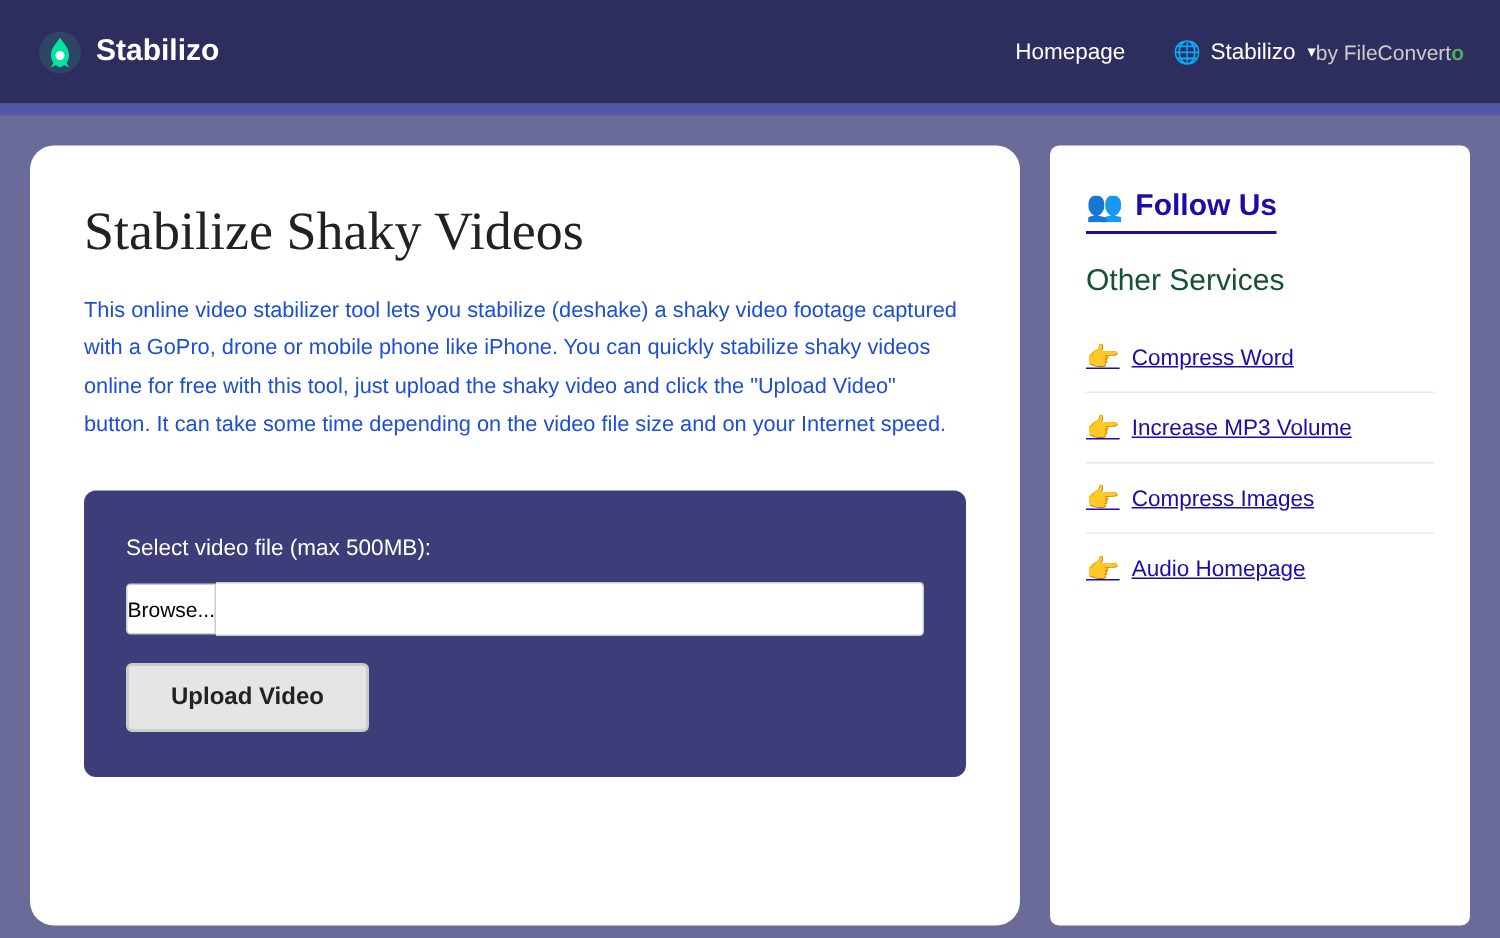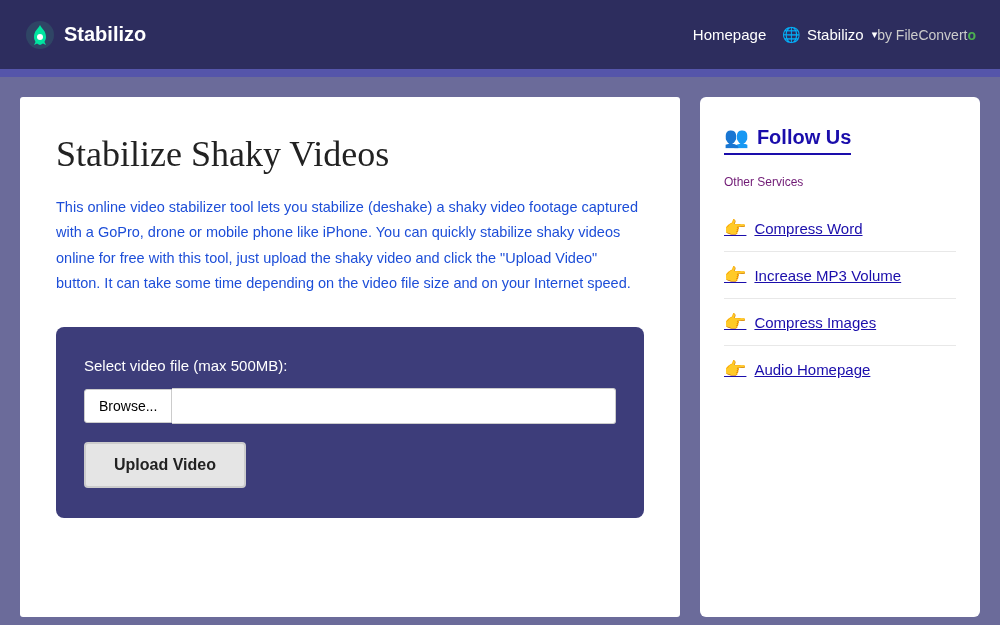--- a/index.html
+++ b/index.html
@@ -25,21 +25,21 @@
       margin-right: auto;
       font-family: Arial, sans-serif;
     }
     .navbar-logo {
       width: 32px;
       height: 32px;
     }
     .navbar-links {
       display: flex;
       align-items: center;
-      gap: 16px;
+      gap: 32px;
       font-family: Arial, sans-serif;
       font-size: 15px;
     }
     .navbar-links a {
       color: white;
       text-decoration: none;
     }
     .navbar-language {
       display: flex;
       align-items: center;
@@ -65,21 +65,21 @@
       max-width: 980px;
       margin: 20px auto;
       display: flex;
       gap: 20px;
       padding: 0 10px;
     }
 
     
     .left-panel {
       background: white;
-      border-radius: 3px;
+      border-radius: 16px;
       padding: 36px 36px 36px 36px;
       flex: 1;
       min-height: 520px;
     }
     .page-title {
       font-size: 36px;
       font-weight: normal;
       color: #222;
       margin-bottom: 20px;
       font-family: Georgia, serif;
@@ -106,21 +106,21 @@
       font-family: Arial, sans-serif;
     }
     .file-input-row {
       display: flex;
       align-items: center;
       margin-bottom: 18px;
     }
     .browse-btn {
       background: white;
       border: 1px solid #ccc;
-      padding: 8px 14px;
+      padding: 8px 0;
       font-size: 14px;
       cursor: pointer;
       border-radius: 3px 0 0 3px;
       font-family: Arial, sans-serif;
       white-space: nowrap;
     }
     .file-name-input {
       flex: 1;
       border: 1px solid #ccc;
       border-left: none;
@@ -159,22 +159,22 @@
       text-decoration: none;
       font-size: 20px;
       font-weight: bold;
       margin-bottom: 20px;
       font-family: Arial, sans-serif;
       border-bottom: 2px solid #1a0dab;
       padding-bottom: 4px;
       width: fit-content;
     }
     .other-services-title {
-      font-size: 12px;
-      color: #701a75;
+      font-size: 20px;
+      color: #14532d;
       margin-bottom: 16px;
       font-family: Arial, sans-serif;
       font-weight: normal;
     }
     .service-link {
       display: flex;
       align-items: center;
       gap: 8px;
       padding: 12px 0;
       border-bottom: 1px solid #e8e8e8;

